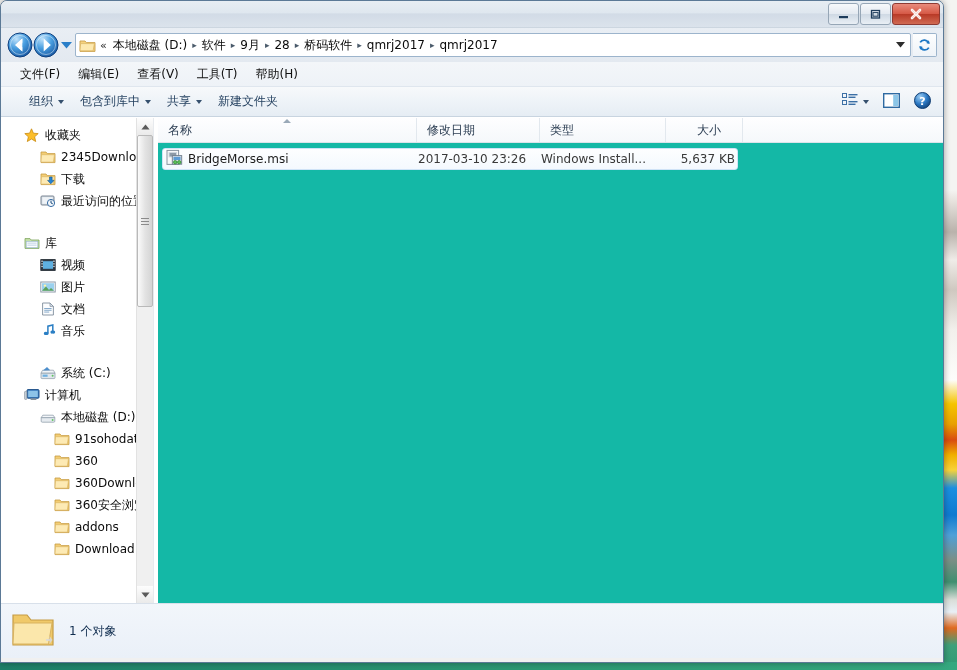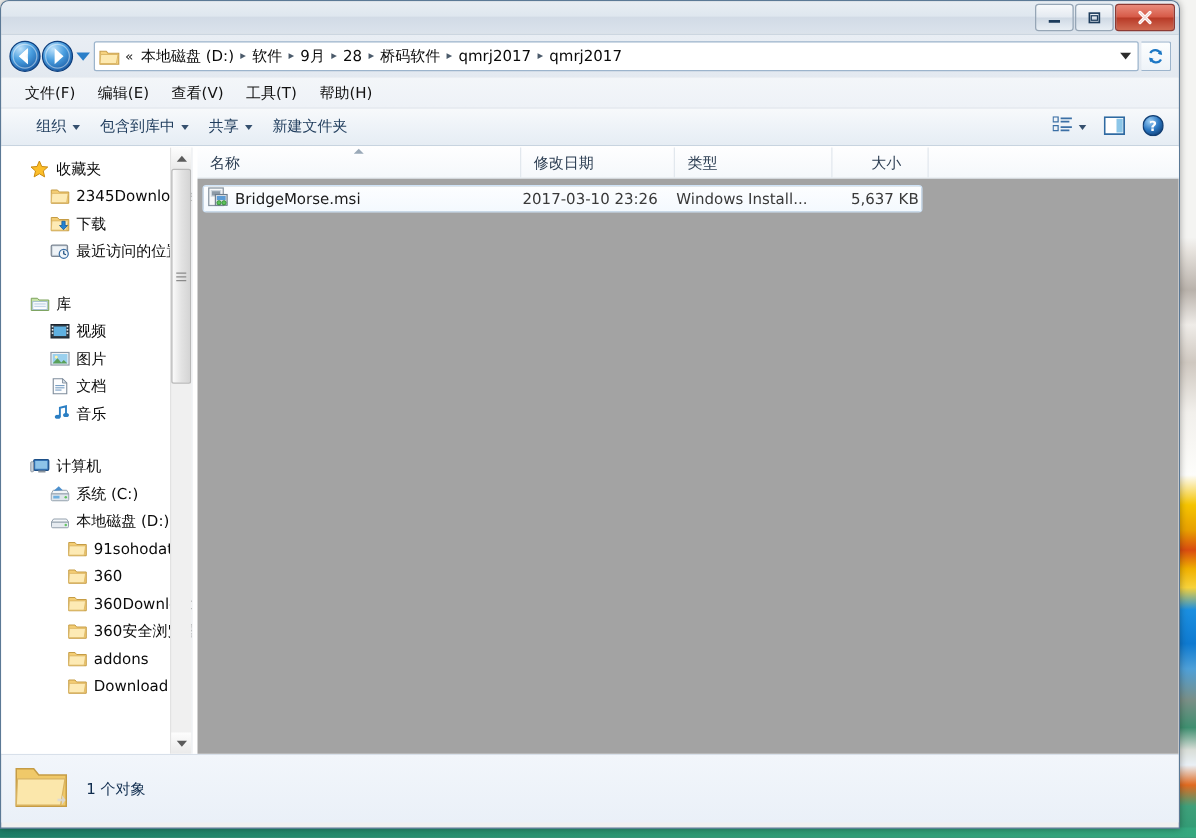--- a/index.html
+++ b/index.html
@@ -162,21 +162,21 @@
   }
   .col.sorted::after{
     content:"";position:absolute;left:50%;top:1px;margin-left:-4px;
     width:0;height:0;border-left:4px solid transparent;border-right:4px solid transparent;border-bottom:4px solid #9aa9b8;
   }
   .col.c-name{width:259px;}
   .col.c-date{width:123px;}
   .col.c-type{width:126px;}
   .col.c-size{width:77px;border-right:1px solid #e2e8ee;justify-content:center;}
   .col.c-rest{flex:1;border-right:none;}
-  #filelist{flex:1;padding-top:5px;background:#a3a3a3;}
+  #filelist{flex:1;padding-top:5px;background:#14b8a6;}
   .frow{
     height:22px;display:flex;align-items:center;margin:0 6px 0 4px;
     border:1px solid #cfe3f7;border-radius:3px;
     background:linear-gradient(to bottom,#fdfeff,#f4f9fe);
     cursor:default;width:576px;box-sizing:border-box;
   }
   .fcell{font-size:12px;color:#1c1c1c;overflow:hidden;white-space:nowrap;box-sizing:border-box;}
   .fcell.name{width:255px;display:flex;align-items:center;gap:5px;padding-left:3px;}
   .fcell.date{width:123px;color:#3a3a3a;}
   .fcell.type{width:126px;color:#3a3a3a;}
@@ -464,42 +464,42 @@
                 <path d="M7.9 9.4 L7.9 2.2 L12.8 1 L12.8 8 " fill="none" stroke="#2b7fc4" stroke-width="1.5"></path>
                 <path d="M12.8 9.6 A1.9 1.6 0 1 0 12.8 6.5 A1.9 1.6 0 1 0 12.8 9.6 Z" fill="#2b7fc4"></path>
               </svg>
           </span>
           <span class="tx">音乐</span>
         </div>
 
         <div class="nvgap"></div>
         <div class="nvgap"></div>
 
-        <div class="nv">
-          <span class="ic">
-            <svg width="16" height="14" viewBox="0 0 16 14">
-                <rect x="3" y="1.6" width="12" height="8.6" rx="1" fill="#3e7ec0" stroke="#1d4f87" stroke-width="1"></rect>
-                <rect x="4.2" y="2.8" width="9.6" height="6.2" fill="#8dc3e8"></rect>
-                <rect x="6.6" y="10.4" width="5.8" height="1.6" fill="#8a949e"></rect>
-                <rect x="0.6" y="3.4" width="2.2" height="8" rx=".6" fill="#c7d1da" stroke="#8a949e" stroke-width=".7"></rect>
-              </svg>
-          </span>
-          <span class="tx">计算机</span>
-        </div>
         <div class="nv lvl2">
           <span class="ic">
             <svg width="16" height="14" viewBox="0 0 16 14">
                 <path d="M1 7 L15 7 L15 11.6 A1 1 0 0 1 14 12.6 L2 12.6 A1 1 0 0 1 1 11.6 Z" fill="#dfe6ec" stroke="#95a2ae" stroke-width=".8"></path>
                 <path d="M1 7 L2.6 4.2 L13.4 4.2 L15 7 Z" fill="#f1f5f8" stroke="#95a2ae" stroke-width=".8"></path>
                 <circle cx="12.6" cy="9.8" r="1" fill="#61c261"></circle>
                 <path d="M3 4.5 L7 1 L10.2 4.2" fill="#3b84c8" opacity=".9"></path>
                 <rect x="2.6" y="8.6" width="5" height="2.2" fill="#6fb0df"></rect>
               </svg>
           </span>
           <span class="tx">系统 (C:)</span>
+        </div>
+        <div class="nv">
+          <span class="ic">
+            <svg width="16" height="14" viewBox="0 0 16 14">
+                <rect x="3" y="1.6" width="12" height="8.6" rx="1" fill="#3e7ec0" stroke="#1d4f87" stroke-width="1"></rect>
+                <rect x="4.2" y="2.8" width="9.6" height="6.2" fill="#8dc3e8"></rect>
+                <rect x="6.6" y="10.4" width="5.8" height="1.6" fill="#8a949e"></rect>
+                <rect x="0.6" y="3.4" width="2.2" height="8" rx=".6" fill="#c7d1da" stroke="#8a949e" stroke-width=".7"></rect>
+              </svg>
+          </span>
+          <span class="tx">计算机</span>
         </div>
         <div class="nv lvl2">
           <span class="ic">
             <svg width="16" height="14" viewBox="0 0 16 14">
                 <path d="M1.2 7.6 L14.8 7.6 L14.8 11.2 A1 1 0 0 1 13.8 12.2 L2.2 12.2 A1 1 0 0 1 1.2 11.2 Z" fill="#e6ebf0" stroke="#94a1ad" stroke-width=".8"></path>
                 <path d="M1.2 7.6 L2.8 5.2 L13.2 5.2 L14.8 7.6 Z" fill="#f4f7fa" stroke="#94a1ad" stroke-width=".8"></path>
                 <circle cx="12.6" cy="9.9" r="1" fill="#63c463"></circle>
               </svg>
           </span>
           <span class="tx">本地磁盘 (D:)</span>

